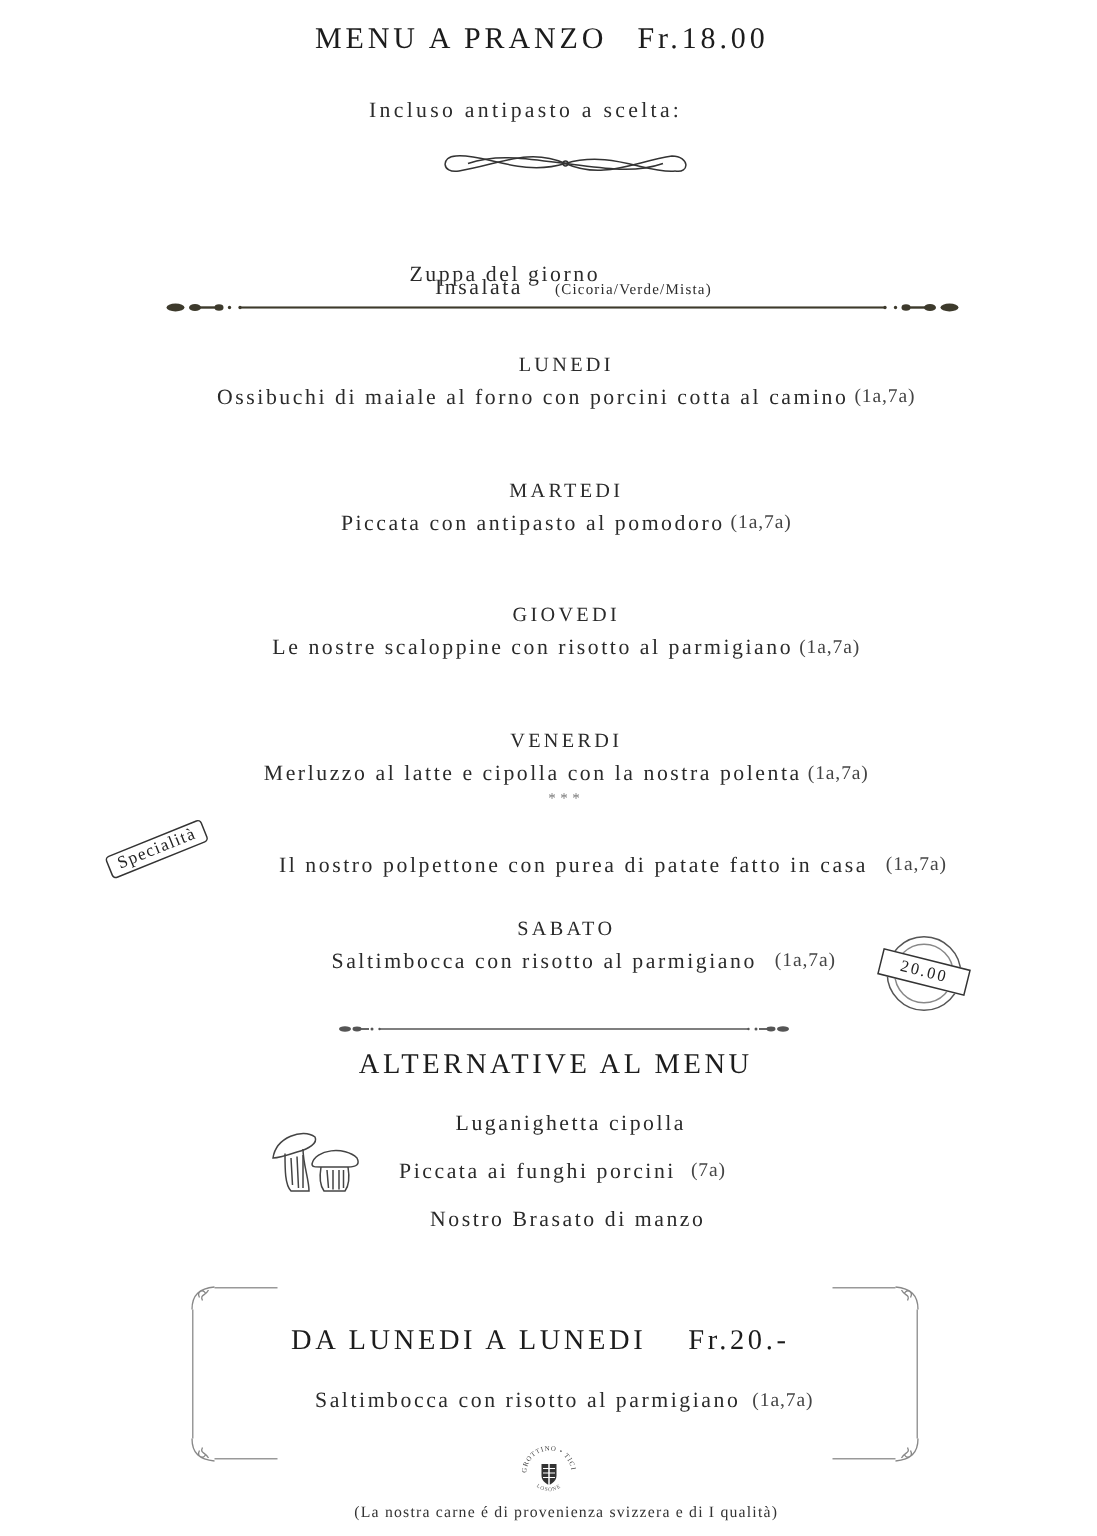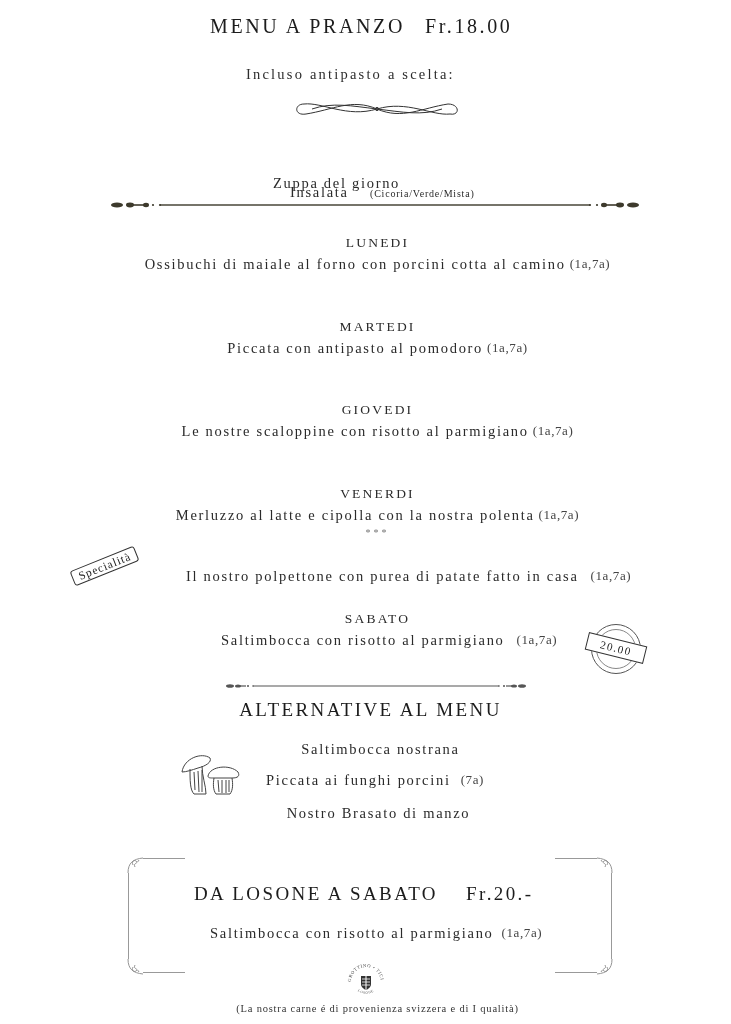--- a/index.html
+++ b/index.html
@@ -129,21 +129,21 @@
       <path d="M4 22 C6 8 24 2 32 8 C34 12 28 16 20 18 C14 20 8 22 4 22 Z"></path>
       <path d="M12 19 C12 30 12 40 16 44 L28 44 C28 36 24 26 24 16"></path>
       <path d="M16 22 L17 40 M20 21 L21 42 M24 20 L24 42"></path>
       <path d="M30 26 C32 16 52 14 60 22 C62 26 60 28 54 28 L36 28 C32 28 30 28 30 26 Z"></path>
       <path d="M36 28 C35 34 35 40 38 44 L52 44 C55 40 55 34 54 28"></path>
       <path d="M40 30 L41 42 M44 30 L44 43 M48 30 L48 43 M51 30 L51 42"></path>
     </g>
   </svg>
 </div>
 <div class="abs center dish" style="top:741px; left:15px;">
-  <span>Saltimbocca nostrana</span>
+  <span>Luganighetta cipolla</span>
 </div>
 <div class="abs dish" style="left:266px; top:772px;">
   <span>Piccata ai funghi porcini</span><span class="allergen" style="margin-left:10px;">(7a)</span>
 </div>
 <div class="abs center dish" style="top:805px; left:13px;">
   <span>Nostro Brasato di manzo</span>
 </div>
 
 <div class="abs" style="left:125px; top:855px; width:490px; height:122px;">
   <div class="abs frame-h" style="left:18px; top:3px; width:42px;"></div>
@@ -155,21 +155,21 @@
   <svg class="abs" width="490" height="122" viewBox="0 0 490 122" style="left:0;top:0">
     <g fill="none" stroke="#888" stroke-width="0.9">
       <path d="M3 18 C3 8 8 4 18 3 M8 10 C6 6 10 4 12 7 M14 5 C12 9 8 8 10 12"></path>
       <path d="M487 18 C487 8 482 4 472 3 M482 10 C484 6 480 4 478 7 M476 5 C478 9 482 8 480 12"></path>
       <path d="M3 104 C3 114 8 118 18 119 M8 112 C6 116 10 118 12 115 M14 117 C12 113 8 114 10 110"></path>
       <path d="M487 104 C487 114 482 118 472 119 M482 112 C484 116 480 118 478 115 M476 117 C478 113 482 114 480 110"></path>
     </g>
   </svg>
 </div>
 <div class="abs title" style="left:194px; top:883px; font-size:19px; letter-spacing:2.4px;">
-  <span>DA LOSONE A SABATO</span><span style="display:inline-block;width:28px"></span><span>Fr.20.-</span>
+  <span>DA LUNEDI A LUNEDI</span><span style="display:inline-block;width:28px"></span><span>Fr.20.-</span>
 </div>
 <div class="abs dish" style="left:210px; top:925px;">
   <span>Saltimbocca con risotto al parmigiano</span><span class="allergen" style="margin-left:8px;">(1a,7a)</span>
 </div>
 
 <div class="abs" style="left:344px; top:960px; width:44px; height:44px;">
   <svg width="44" height="44" viewBox="0 0 44 44">
     <defs>
       <path id="arcTop" d="M7 22 A15 15 0 0 1 37 22"></path>
       <path id="arcBot" d="M10 26 A13 13 0 0 0 34 26"></path>

